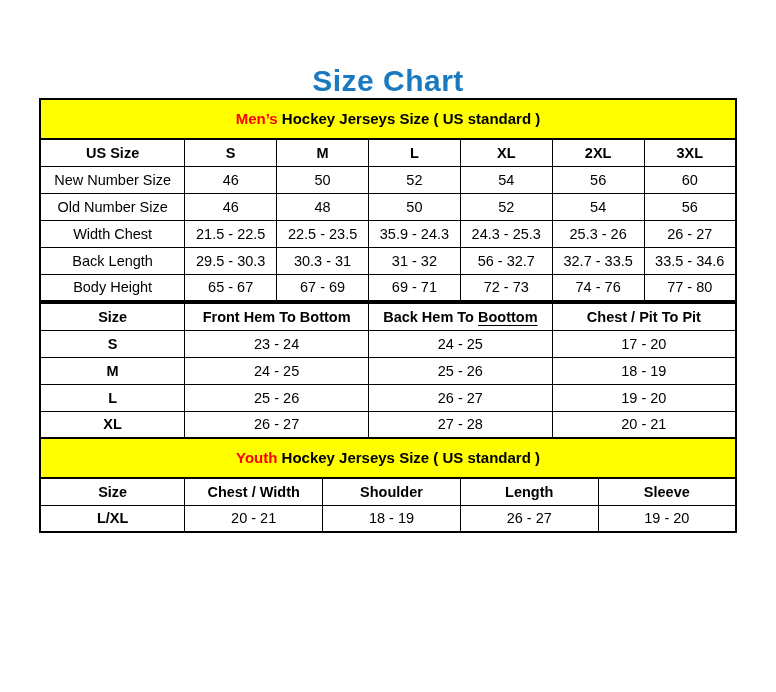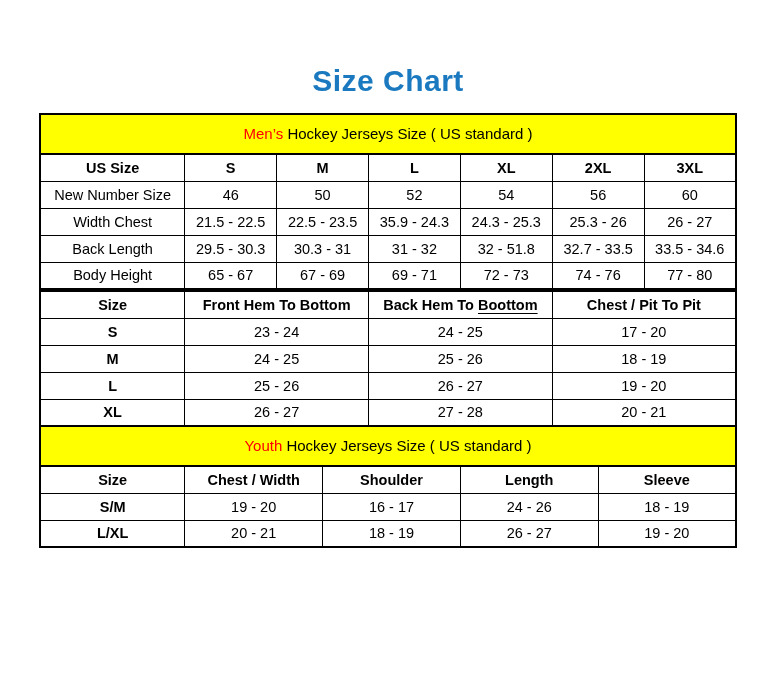--- a/index.html
+++ b/index.html
@@ -5,33 +5,32 @@
   * { margin: 0; padding: 0; box-sizing: border-box; }
   html, body {
     width: 776px; height: 692px;
     background: #ffffff;
     font-family: "Liberation Sans", sans-serif;
     color: #000000;
     overflow: hidden;
   }
   .page-title {
     margin-top: 64px;
-    margin-bottom: 15px;
     text-align: center;
     font-size: 30px;
     font-weight: bold;
     color: var(--title-blue, #1B79C0);
     letter-spacing: 0.5px;
   }
   .chart-wrap { width: 698px; margin: 0 auto; }
   .band {
     background: var(--band-yellow, #FFFF00);
     border: 2px solid var(--border-black, #000);
     text-align: center;
-    font-weight: normal;
+    font-weight: bold;
     font-size: 15px;
     padding: 10px 0 11px 0;
   }
   .band .hl { color: var(--accent-red, #FF0000); }
   .band + table, table + .band { margin-top: -2px; }
   table {
     width: 100%;
     border-collapse: collapse;
     border: 2px solid var(--border-black, #000);
     table-layout: fixed;
@@ -96,34 +95,43 @@
     <tr>
       <td>New Number Size</td>
       <td>46</td>
       <td>50</td>
       <td>52</td>
       <td>54</td>
       <td>56</td>
       <td>60</td>
     </tr>
     <tr>
+      <td>Old Number Size</td>
+      <td>46</td>
+      <td>48</td>
+      <td>50</td>
+      <td>52</td>
+      <td>54</td>
+      <td>56</td>
+    </tr>
+    <tr>
       <td>Width Chest</td>
       <td>21.5 - 22.5</td>
       <td>22.5 - 23.5</td>
       <td>35.9 - 24.3</td>
       <td>24.3 - 25.3</td>
       <td>25.3 - 26</td>
       <td>26 - 27</td>
     </tr>
     <tr>
       <td>Back Length</td>
       <td>29.5 - 30.3</td>
       <td>30.3 - 31</td>
       <td>31 - 32</td>
-      <td>32 - 51.8</td>
+      <td>56 - 32.7</td>
       <td>32.7 - 33.5</td>
       <td>33.5 - 34.6</td>
     </tr>
     <tr>
       <td>Body Height</td>
       <td>65 - 67</td>
       <td>67 - 69</td>
       <td>69 - 71</td>
       <td>72 - 73</td>
       <td>74 - 76</td>
@@ -188,27 +196,20 @@
     </colgroup>
     <tbody>
         <tr>
       <th>Size</th>
       <th>Chest / Width</th>
       <th>Shoulder</th>
       <th>Length</th>
       <th>Sleeve</th>
     </tr>
     <tr>
-      <td class="bold-label">S/M</td>
-      <td>19 - 20</td>
-      <td>16 - 17</td>
-      <td>24 - 26</td>
-      <td>18 - 19</td>
-    </tr>
-    <tr>
       <td class="bold-label">L/XL</td>
       <td>20 - 21</td>
       <td>18 - 19</td>
       <td>26 - 27</td>
       <td>19 - 20</td>
     </tr>
   </tbody>
     </table>
 
 </div>

